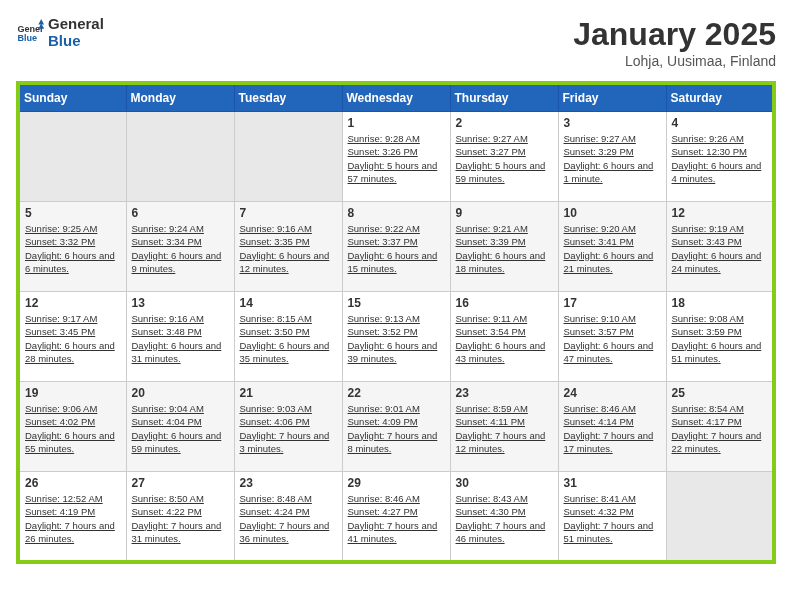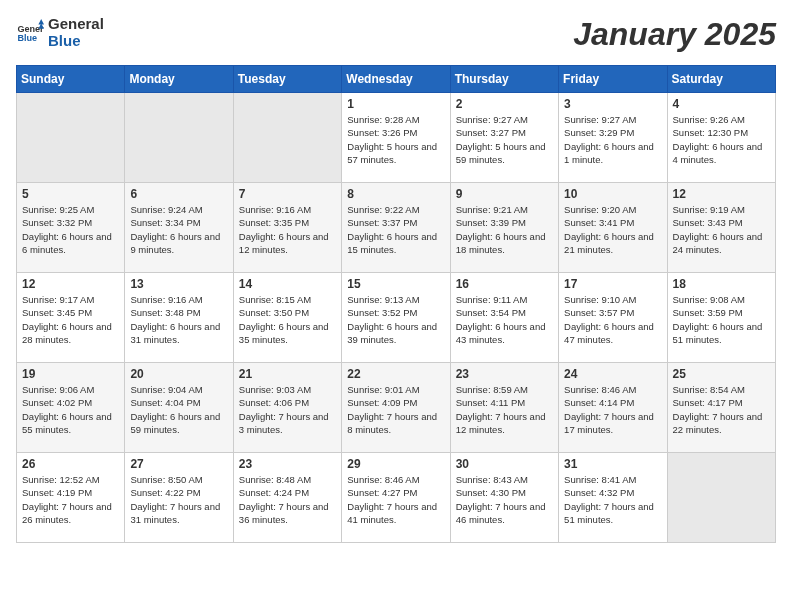--- a/index.html
+++ b/index.html
@@ -25,30 +25,29 @@
       width: 28px;
       height: 28px;
     }
     .title-block {
       text-align: right;
     }
     .calendar-title {
       font-size: 32px;
       font-weight: bold;
       color: #333;
-      font-style: italic;
     }
     .calendar-subtitle {
       font-size: 14px;
       color: #555;
     }
     .calendar {
       width: 100%;
       border-collapse: collapse;
-      border: 1px solid #84cc16;
+      border: 4px solid #84cc16;
       margin-top: 12px;
     }
     .calendar th {
       background: #2266bb;
       color: #fff;
       font-size: 12px;
       font-weight: bold;
       padding: 6px 4px;
       text-align: left;
       border: 1px solid #1a55aa;
@@ -73,20 +72,21 @@
     .day-num {
       font-size: 12px;
       font-weight: bold;
       margin-bottom: 2px;
       display: block;
     }
     .day-info {
       font-size: 9.5px;
       line-height: 1.4;
       color: #333;
+      text-decoration: underline;
     }
     .empty-cell {
       background: #e8e8e8 !important;
     }
   </style>
 </head>
 <body>
 
 <div class="header">
   <div class="logo">
@@ -96,20 +96,21 @@
       <polygon points="32,8 40,8 36,0" fill="#1a5fa8"></polygon>
       <polygon points="36,14 44,14 40,6" fill="#1a5fa8" transform="translate(-4,0)"></polygon>
     </svg>
     <div>
       <div style="font-size:15px;font-weight:bold;color:#333;line-height:1.1">General</div>
       <div style="font-size:15px;font-weight:bold;color:#1a5fa8;line-height:1.1">Blue</div>
     </div>
   </div>
   <div class="title-block">
     <div class="calendar-title">January 2025</div>
+    <div class="calendar-subtitle">Lohja, Uusimaa, Finland</div>
   </div>
 </div>
 
 <table class="calendar">
   <thead>
     <tr>
       <th>Sunday</th>
       <th>Monday</th>
       <th>Tuesday</th>
       <th>Wednesday</th>

